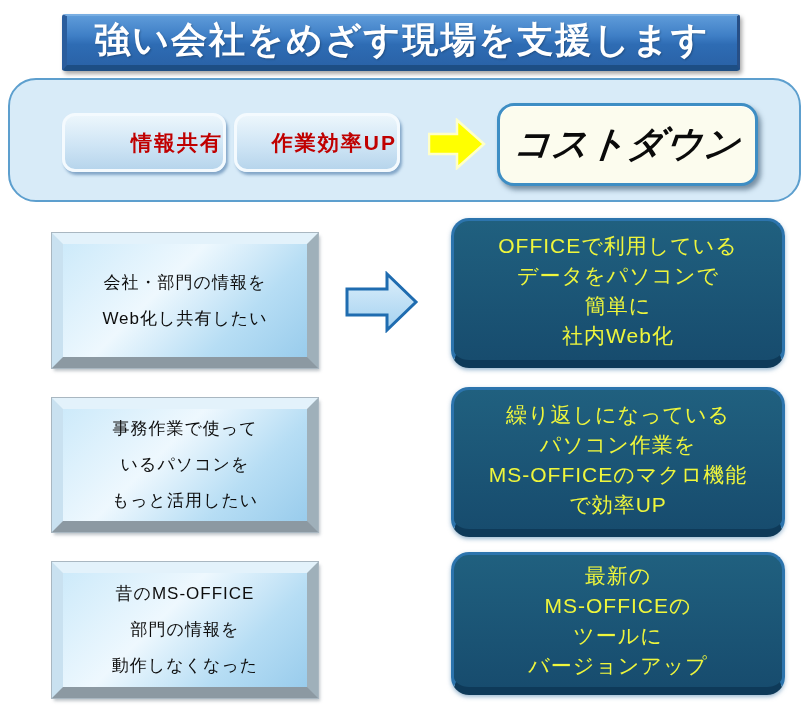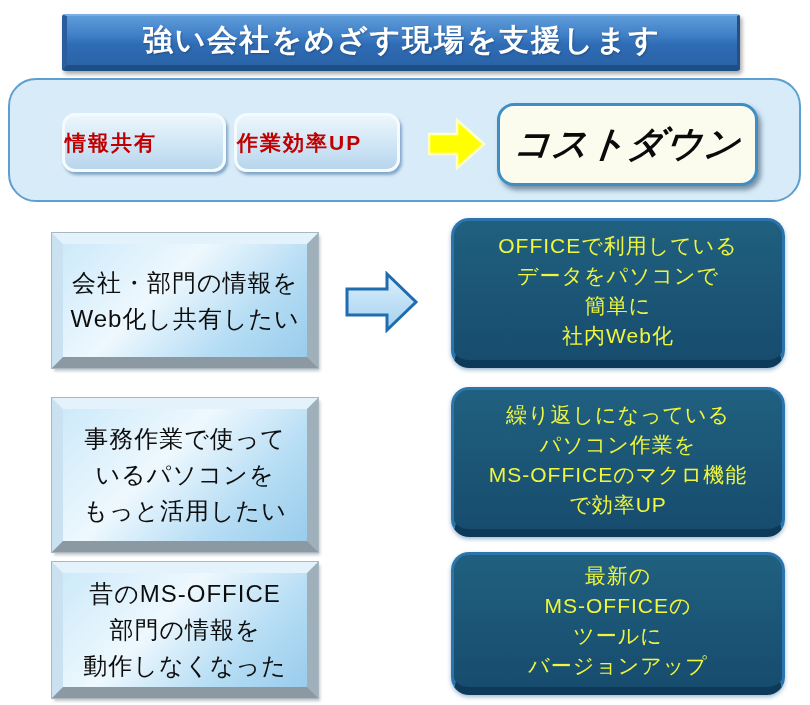--- a/index.html
+++ b/index.html
@@ -9,37 +9,37 @@
   
   .banner{
     position:absolute;left:62px;top:14px;width:678px;height:57px;
     background:linear-gradient(180deg,#5e9bd9 0%,#3f7fc6 40%,#2e6cb4 58%,#2a63a8 100%);
     border-top:2px solid #79aee2;
     border-left:5px solid #2a5d9d;
     border-right:3px solid #274f86;
     border-bottom:6px solid #1d4e84;
     border-radius:3px;
     box-shadow:2px 3px 4px rgba(0,0,0,0.35);
-    color:#ffffff;font-size:30px;font-weight:bold;letter-spacing:2px;
+    color:#ffffff;font-size:36px;font-weight:bold;letter-spacing:2px;
     display:flex;align-items:center;justify-content:center;
     text-shadow:1px 1px 2px rgba(0,0,0,0.25);
   }
 
   
   .band{
     position:absolute;left:8px;top:78px;width:793px;height:124px;
     background:#d8ebf8;border:2px solid #5d9fce;border-radius:28px;
   }
   .tag{
     position:absolute;top:113px;height:59px;border-radius:13px;
     background:linear-gradient(180deg,#ecf6fc 0%,#cfe5f5 55%,#b7d5ec 100%);
     border:3px solid #f4fafe;
     box-shadow:2px 3px 3px rgba(60,110,160,0.55);
     color:#c00000;font-weight:bold;font-size:21px;letter-spacing:2px;
-    display:flex;align-items:center;justify-content:flex-start;
+    display:flex;align-items:center;justify-content:flex-end;
   }
   .tag1{left:62px;width:164px;}
   .tag2{left:234px;width:166px;}
   .yellow-arrow{position:absolute;left:428px;top:118px;}
   .costdown{
     position:absolute;left:497px;top:103px;width:261px;height:83px;
     background:#fcfcee;border:3px solid #3e8ec4;border-radius:17px;
     box-shadow:3px 4px 5px rgba(40,70,95,0.55), inset 0 1px 0 #ffffff;
     display:flex;align-items:center;justify-content:center;
     color:#0a0a0a;font-size:36px;font-weight:bold;font-style:italic;
@@ -51,21 +51,21 @@
   .bevel-box{
     position:absolute;left:52px;width:266px;
     border-style:solid;border-width:11px;
     border-color:#e3f2fb #9fb0ba #8c99a2 #c9e1f0;
     outline:1px solid #a9b7c1;
     background:linear-gradient(135deg,#cdeafa 0%,#eef8fe 40%,#b6ddf4 72%,#99ccec 100%);
     box-shadow:2px 3px 3px rgba(110,125,135,0.45);
     display:flex;align-items:center;justify-content:center;
   }
   .bevel-box .txt{
-    color:#0d0d0d;font-size:24px;line-height:36px;text-align:center;letter-spacing:1px;
+    color:#0d0d0d;font-size:17px;line-height:36px;text-align:center;letter-spacing:1px;
   }
 
   
   .dark-box{
     position:absolute;left:451px;width:334px;
     background:linear-gradient(180deg,#20607f 0%,#174c6e 100%);
     border:3px solid #2c74ad;
     border-bottom:8px solid #0e3a59;
     border-radius:18px;
     box-shadow:0 2px 4px rgba(90,140,180,0.6);
@@ -122,21 +122,21 @@
 
   <div class="dark-box" style="top:218px;height:150px;">
     <div class="txt">
       <div>OFFICEで利用している</div>
       <div>データをパソコンで</div>
       <div>簡単に</div>
       <div>社内Web化</div>
     </div>
   </div>
 
-  <div class="bevel-box" style="top:398px;height:154px;">
+  <div class="bevel-box" style="top:398px;height:134px;">
     <div class="txt">
       <div>事務作業で使って</div>
       <div>いるパソコンを</div>
       <div>もっと活用したい</div>
     </div>
   </div>
 
   <div class="dark-box" style="top:387px;height:150px;">
     <div class="txt">
       <div>繰り返しになっている</div>

